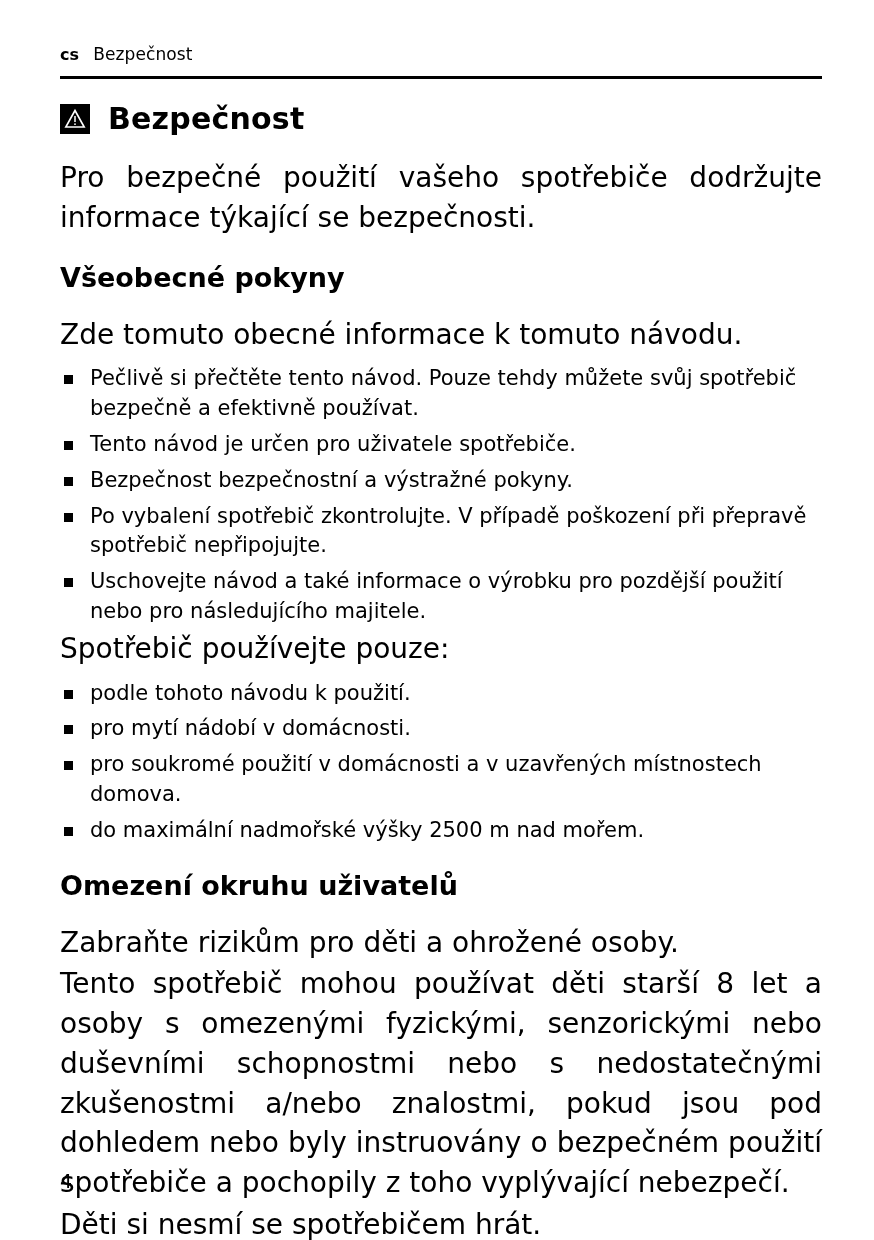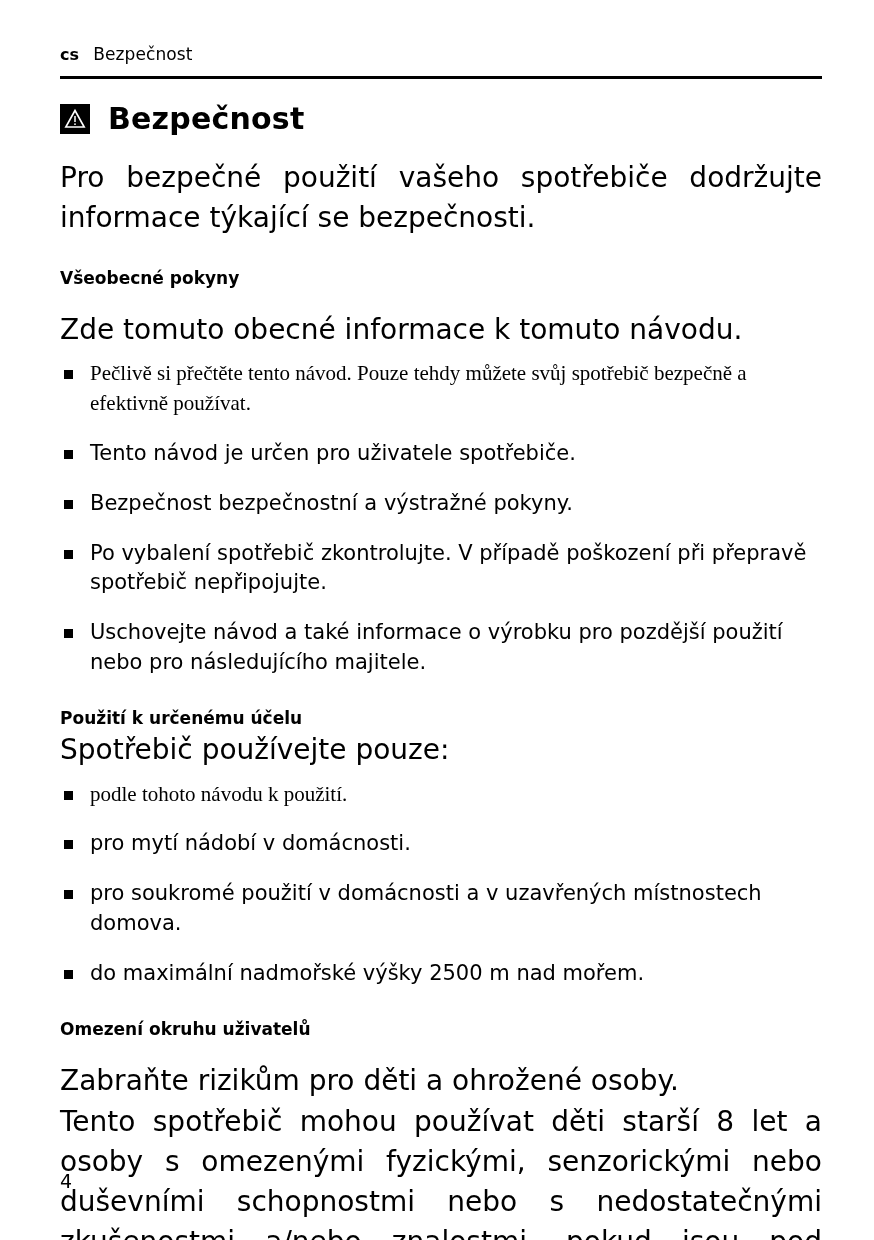--- a/index.html
+++ b/index.html
@@ -75,38 +75,38 @@
   p.body {
     font-size: 28px;
     line-height: 1.42;
     margin: 22px 0 0 0;
     text-align: justify;
     text-justify: inter-word;
   }
   p.body.tight { margin-top: 2px; }
 
   h3.sub {
-    font-size: 17px;
+    font-size: 27px;
     font-weight: bold;
-    margin: 30px 0 0 0;
+    margin: 24px 0 0 0;
   }
 
   ul.bullets {
     list-style: none;
     margin: 10px 0 0 0;
     padding: 0;
   }
   ul.bullets li {
     position: relative;
     padding-left: 30px;
     font-size: 21px;
     line-height: 1.42;
-    margin-top: 20px;
-  }
-  ul.bullets li:first-child { margin-top: 0; font-family: Liberation Serif, serif; }
+    margin-top: 6px;
+  }
+  ul.bullets li:first-child { margin-top: 0; }
   ul.bullets li .sq {
     position: absolute;
     left: 4px;
     top: 11px;
     width: 9px;
     height: 9px;
     background: #000;
   }
 
   .folio {
@@ -160,21 +160,20 @@
       <li>
         <span class="sq"></span>
         <span>Po vybalení spotřebič zkontrolujte. V případě poškození při přepravě spotřebič nepřipojujte.</span>
       </li>
       <li>
         <span class="sq"></span>
         <span>Uschovejte návod a také informace o výrobku pro pozdější použití nebo pro následujícího majitele.</span>
       </li>
     </ul>
 
-    <h3 class="sub">Použití k určenému účelu</h3>
     <p class="body tight">Spotřebič používejte pouze:</p>
     <ul class="bullets">
       <li>
         <span class="sq"></span>
         <span>podle tohoto návodu k použití.</span>
       </li>
       <li>
         <span class="sq"></span>
         <span>pro mytí nádobí v domácnosti.</span>
       </li>

